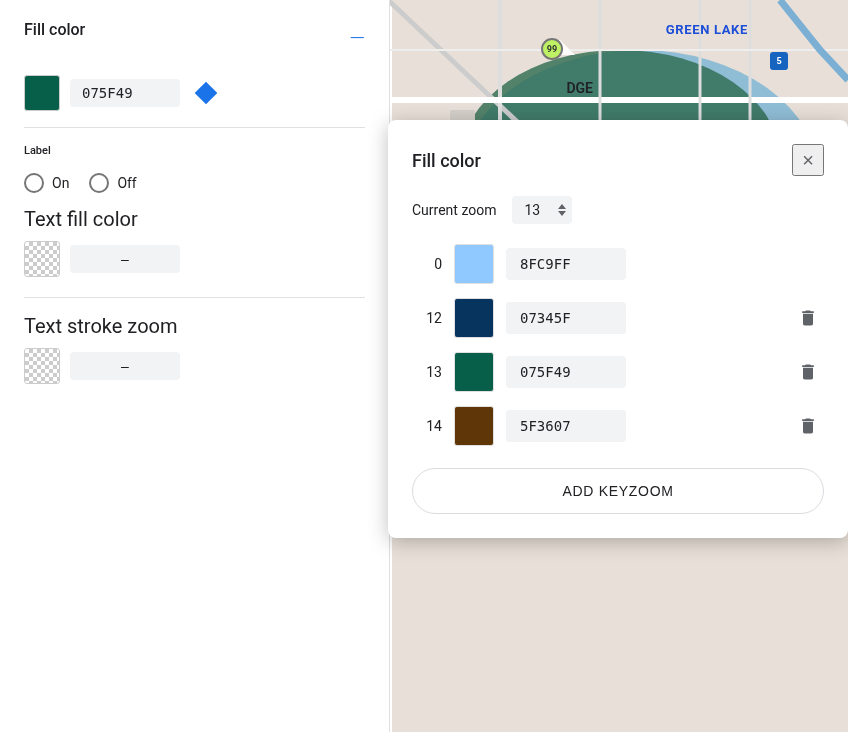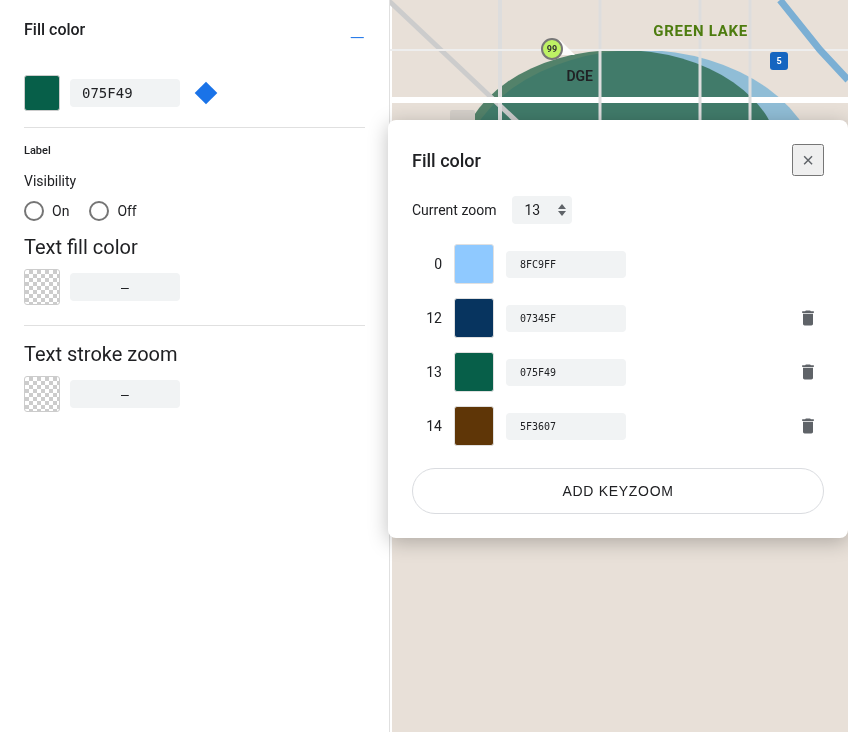--- a/index.html
+++ b/index.html
@@ -300,21 +300,21 @@
       border-radius: 3px;
       border: 1px solid #e0e0e0;
       flex-shrink: 0;
     }
 
     .popup-hex-input {
       background: #f1f3f4;
       border: none;
       border-radius: 4px;
       padding: 8px 14px;
-      font-size: 10px;
+      font-size: 14px;
       color: #202124;
       width: 120px;
       font-family: monospace;
     }
 
     .trash-btn {
       margin-left: auto;
       cursor: pointer;
       color: #5f6368;
       display: flex;
@@ -336,23 +336,23 @@
       letter-spacing: 0.05em;
       cursor: pointer;
       margin-top: 8px;
     }
 
     
     .map-label-green-lake {
       position: absolute;
       top: 22px;
       right: 100px;
-      font-size: 15px;
+      font-size: 13px;
       font-weight: 700;
-      color: #4d7c0f;
+      color: #1d4ed8;
       letter-spacing: 0.05em;
     }
 
     .map-badge-99 {
       position: absolute;
       top: 38px;
       right: 285px;
       width: 22px;
       height: 22px;
       background: #bef264;
@@ -377,21 +377,21 @@
       display: flex;
       align-items: center;
       justify-content: center;
       font-size: 9px;
       font-weight: 700;
       color: #fff;
     }
 
     .map-label-dge {
       position: absolute;
-      top: 68px;
+      top: 80px;
       right: 255px;
       font-size: 14px;
       font-weight: 600;
       color: #202124;
     }
   </style>
 </head>
 <body>
 
 <div class="map-background">
@@ -440,21 +440,20 @@
     <div class="diamond-btn">
       <div class="diamond"></div>
     </div>
   </div>
 
   <hr class="divider">
 
   <div class="label-section">
     <div class="section-title">Label</div>
 
-    <div class="visibility-label">Visibility</div>
 
     <div class="radio-group">
       <div class="radio-option">
         <div class="radio-circle"></div>
         <span class="radio-label">On</span>
       </div>
       <div class="radio-option">
         <div class="radio-circle"></div>
         <span class="radio-label">Off</span>
       </div>

